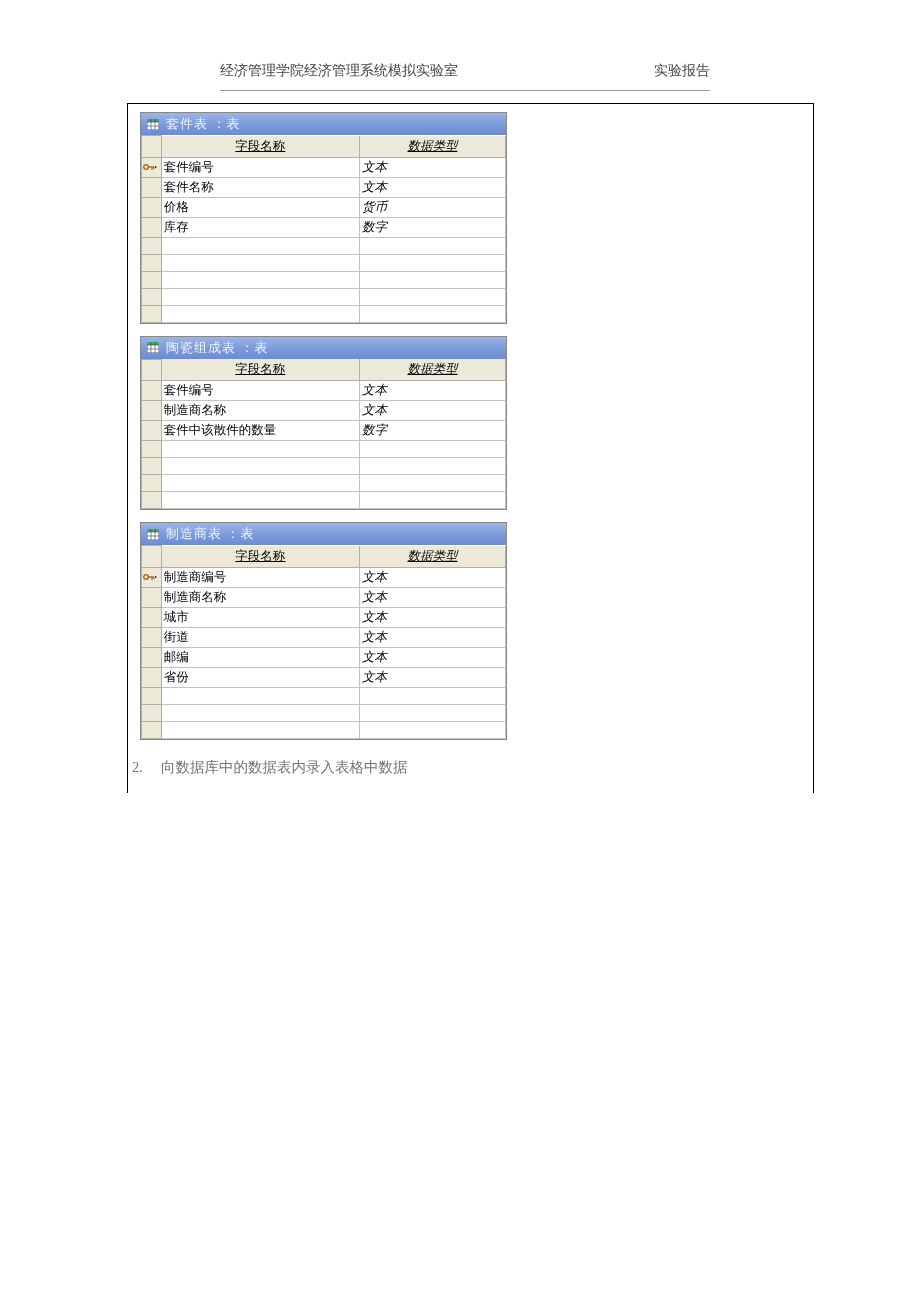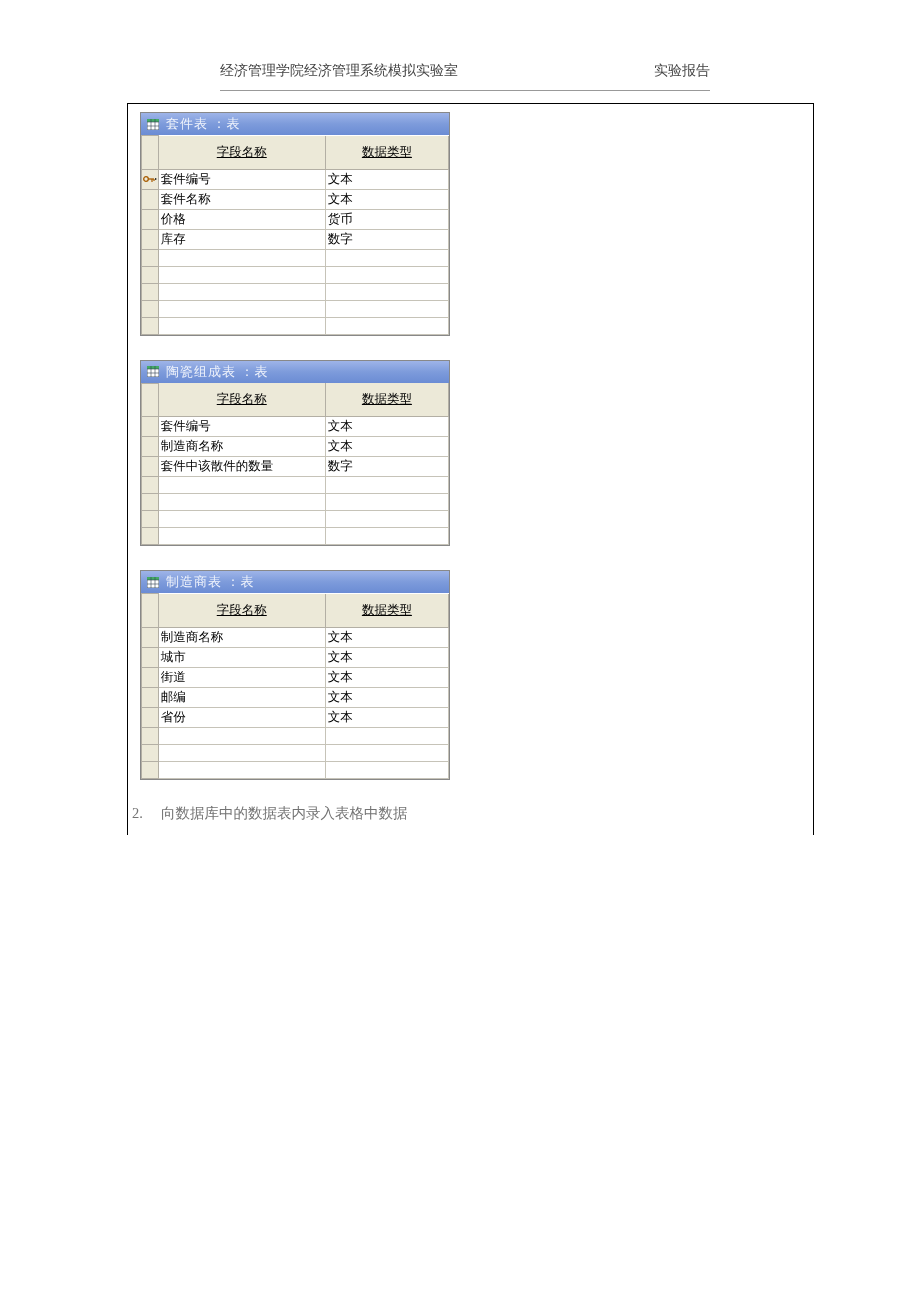--- a/index.html
+++ b/index.html
@@ -30,22 +30,22 @@
     .content-frame {
       border: 1px solid #000;
       border-top: 1px solid #000;
       border-bottom: none;
       margin: 12px 106px 0 127px;
       padding: 0;
       min-height: 690px;
       padding-bottom: 12px;
     }
     .table-designer {
-      margin: 8px 0 24px 12px;
-      width: 310px;
+      margin: 8px 0 12px 12px;
+      width: 367px;
       border: 1px solid #888;
     }
     .title-bar {
       background: linear-gradient(to bottom, #9eb4e8 0%, #7d9bdb 50%, #6b8cd4 100%);
       height: 22px;
       display: flex;
       align-items: center;
       padding: 0 6px;
       font-size: 13px;
       color: #eef2fb;
@@ -67,21 +67,21 @@
       background: #fff;
       font-size: 12.5px;
       font-family: "SimSun", "宋体", serif;
     }
     .design-grid th {
       background: #ece9d8;
       border: 1px solid #b3afa4;
       border-top: none;
       font-weight: normal;
       text-decoration: underline;
-      padding: 8px 4px;
+      padding: 2px 4px;
       text-align: center;
       color: #000;
       height: 18px;
     }
     .design-grid td {
       border: 1px solid #c6c3b8;
       padding: 1px 2px 1px 2px;
       height: 17px;
       color: #000;
       vertical-align: middle;
@@ -95,20 +95,21 @@
       position: relative;
     }
     .design-grid th.row-selectors {
       background:#ece9d8;
     }
     .design-grid .col-name {
       width: 160px;
     }
     .design-grid .col-type {
       width: 118px;
+      font-style: italic;
     }
     .key-icon {
       width: 15px;
       height: 15px;
       display: inline-block;
       vertical-align: middle;
     }
     .key-icon svg {
       display:block;
     }
@@ -296,20 +297,31 @@
     <table class="design-grid">
       <tbody>
           <tr>
         <th class="row-selectors"></th>
         <th class="col-name">字段名称</th>
         <th class="col-type">数据类型</th>
       </tr>
       </tbody>
         <tbody>
           <tr>
+            <td class="row-selectors"><span class="key-icon"><svg width="15" height="15" viewBox="0 0 15 15">
+                  <circle cx="4" cy="7" r="2.3" fill="none" stroke="#a85c00" stroke-width="1.3"></circle>
+                  <line x1="6" y1="7" x2="12" y2="7" stroke="#a85c00" stroke-width="1.3"></line>
+                  <line x1="10" y1="7" x2="10" y2="10" stroke="#a85c00" stroke-width="1.2"></line>
+                  <line x1="12" y1="7" x2="12" y2="9" stroke="#a85c00" stroke-width="1.2"></line>
+                  <polygon points="13,6 15,7 13,8" fill="#000"></polygon>
+                </svg></span></td>
+            <td class="col-name">制造商编号</td>
+            <td class="col-type">文本</td>
+          </tr>
+          <tr>
             <td class="row-selectors"></td>
             <td class="col-name">制造商名称</td>
             <td class="col-type">文本</td>
           </tr>
           <tr>
             <td class="row-selectors"></td>
             <td class="col-name">城市</td>
             <td class="col-type">文本</td>
           </tr>
           <tr>

